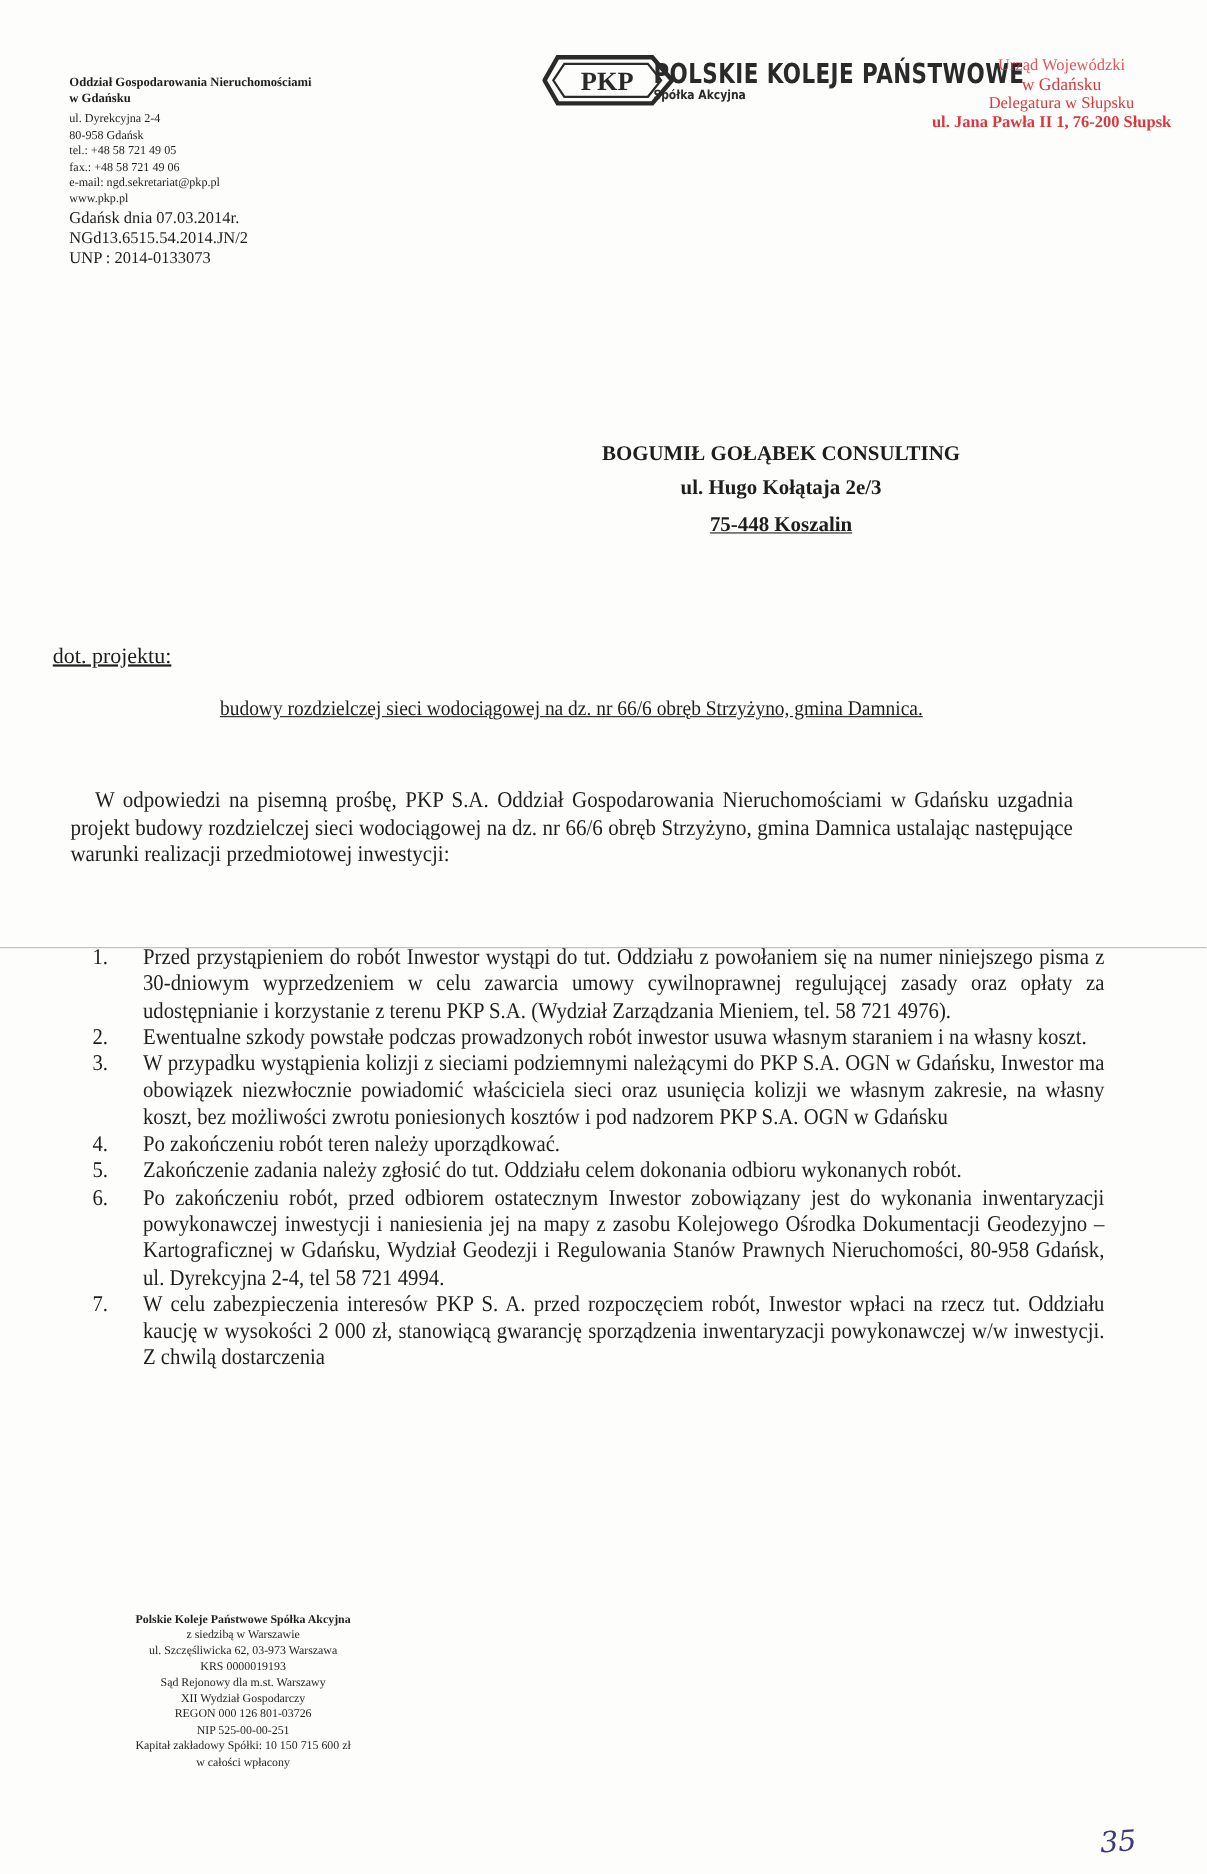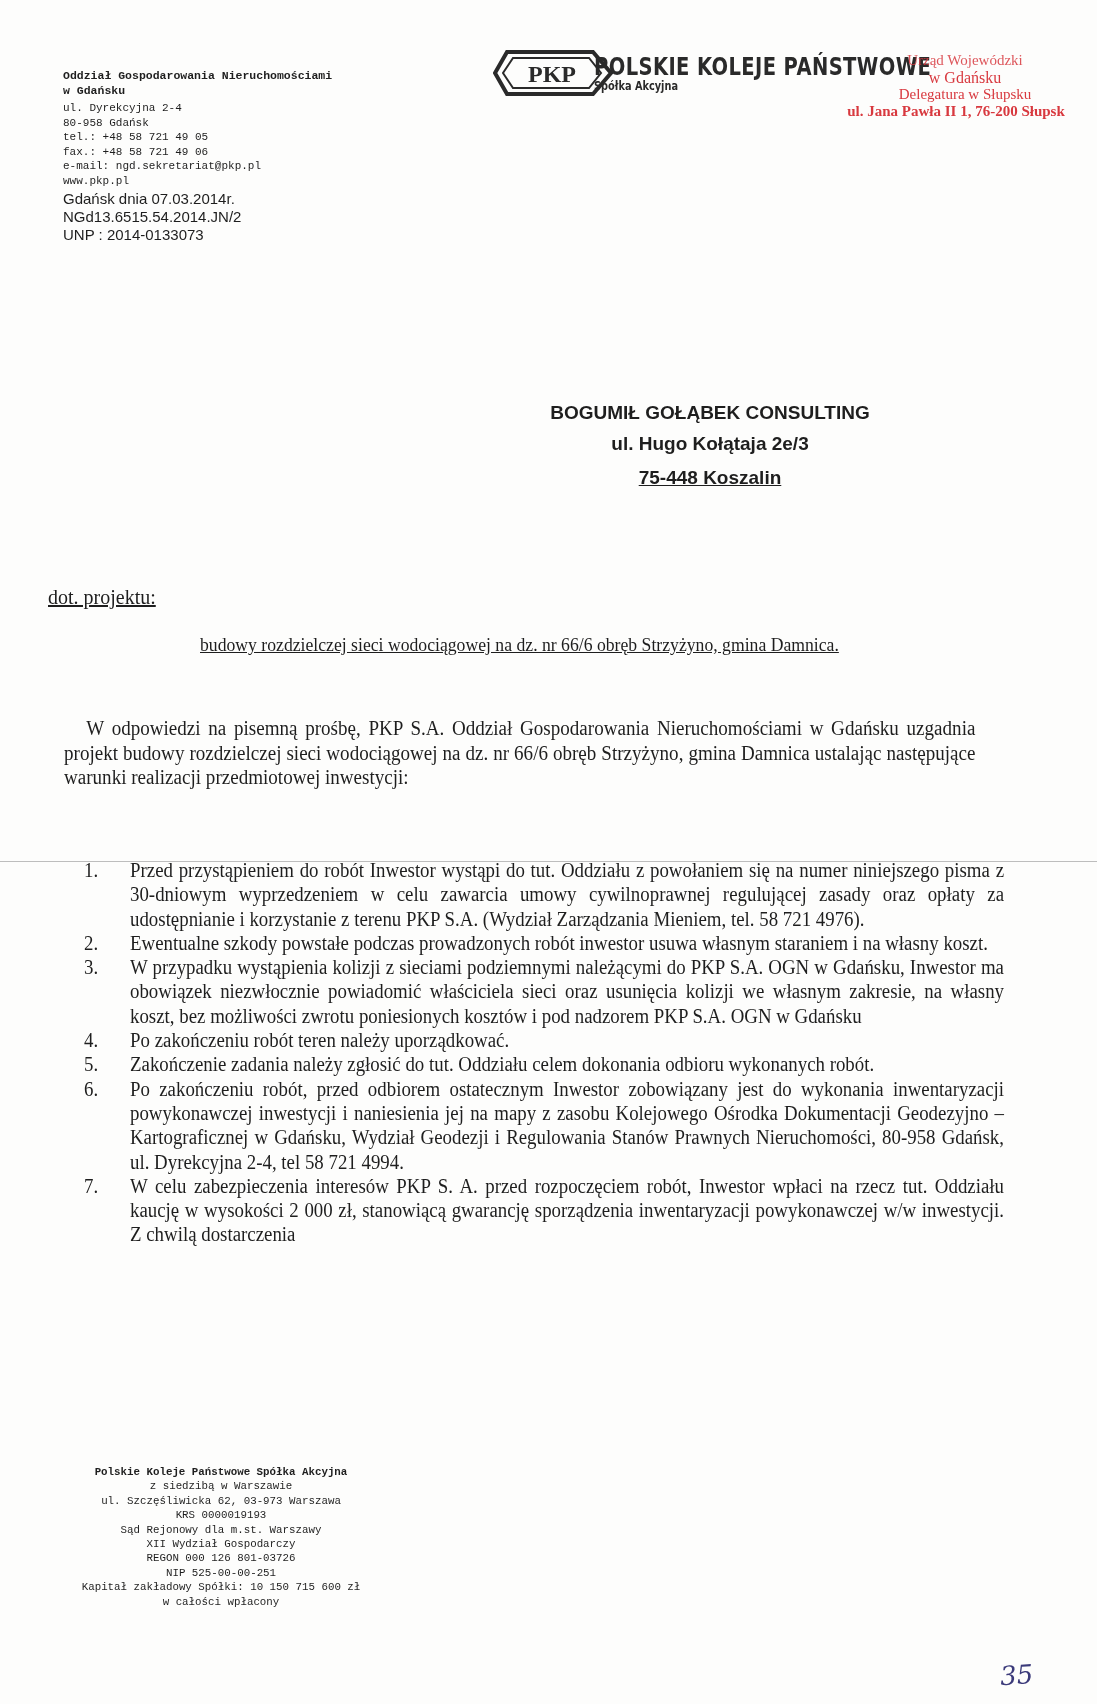--- a/index.html
+++ b/index.html
@@ -1,19 +1,19 @@
 <!DOCTYPE html>
 <html><head>
 <meta charset="utf-8">
 <style>
   html, body { margin:0; padding:0; }
   body { width:1097px; height:1704px; background:#fdfdfc; position:relative; overflow:hidden; color:#1e1e1e; }
   .abs { position:absolute; }
-  .sans { font-family:Liberation Mono, monospace; }
-  .arial { font-family:Liberation Sans, sans-serif; }
+  .sans { font-family:Liberation Serif, serif; }
+  .arial { font-family:Liberation Serif, serif; }
   .serif { font-family:"Liberation Serif", serif; }
 
   
   #sender { left:63px; top:68px; width:360px; font-size:11.5px; line-height:15px; }
   #sender .org { font-weight:bold; font-size:11.5px; }
   #sender .addr { margin-top:3px; font-size:11px; line-height:14.5px; }
   #meta { left:63px; top:190px; font-size:15px; line-height:18px; }
 
   
   #logo { left:493px; top:49px; width:120px; height:48px; }

